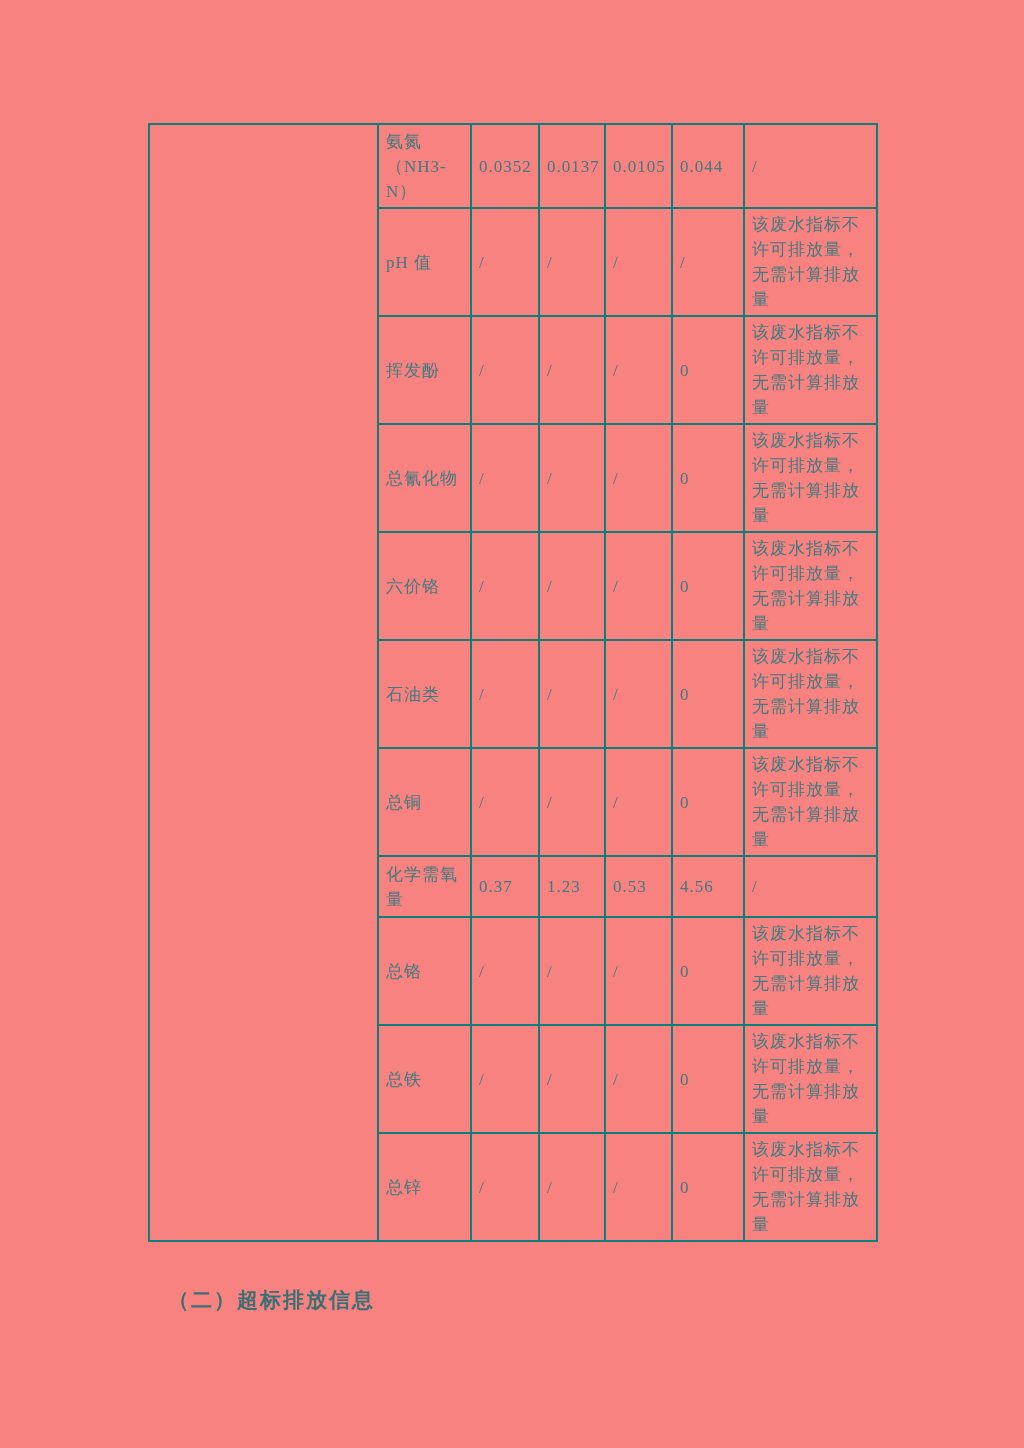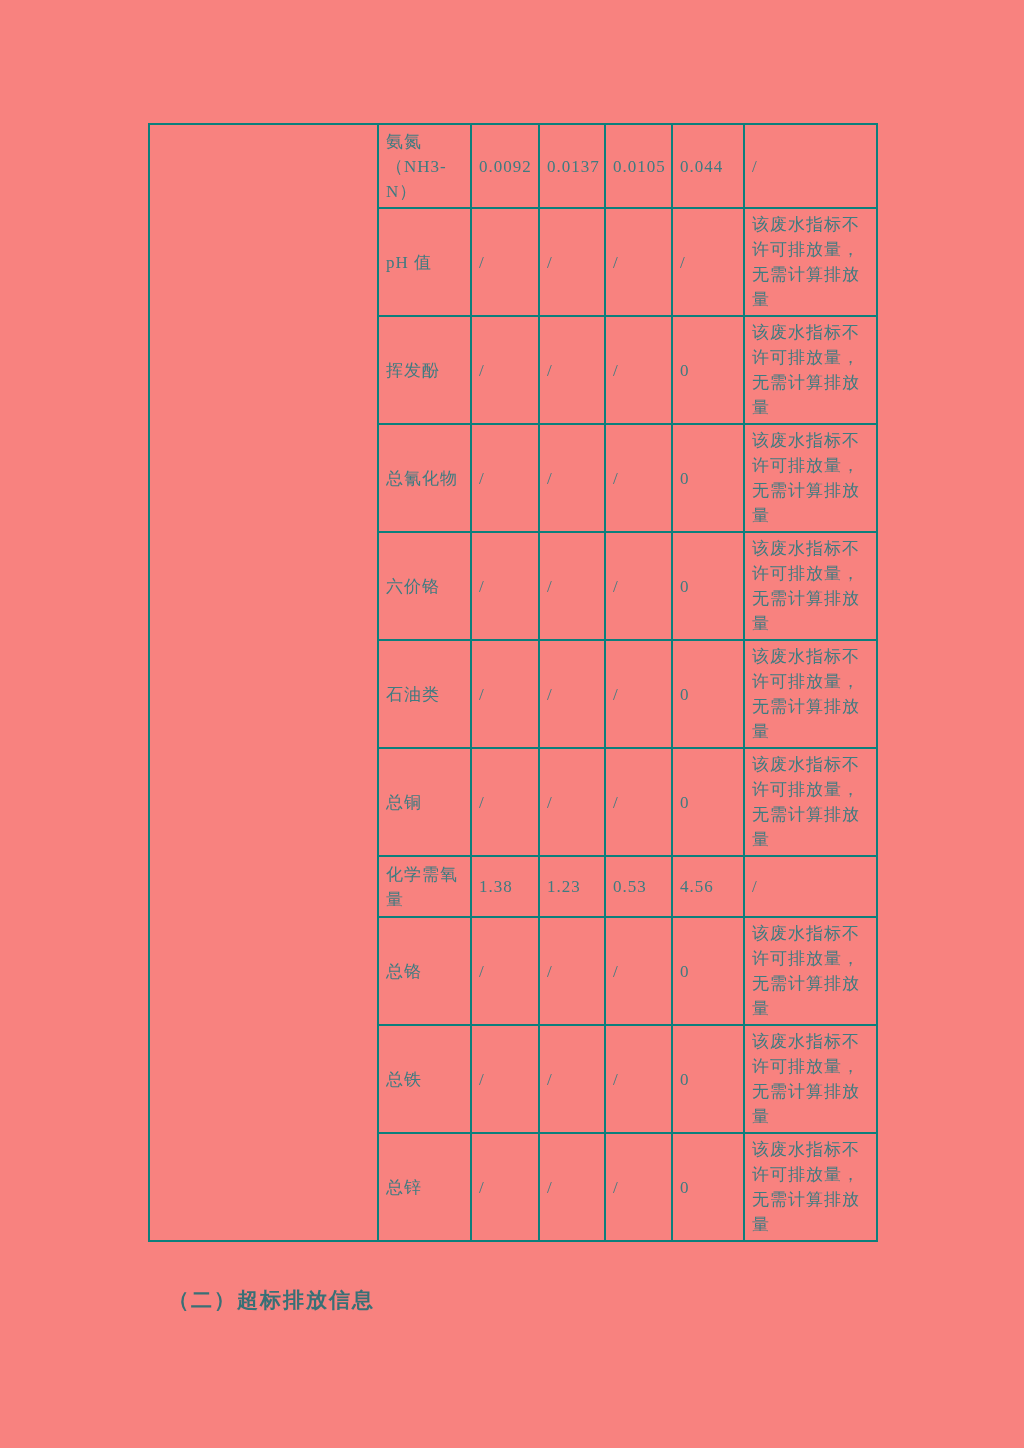--- a/index.html
+++ b/index.html
@@ -84,21 +84,21 @@
       <col style="width:67px">
       <col style="width:72px">
       <col style="width:133px">
     </colgroup>
     <tbody>
       <tr style="height:84px">
         <td class="spacer" rowspan="11"></td>
         <td class="name pre">氨氮
 （NH3-
 N）</td>
-        <td class="val">0.0092</td>
+        <td class="val">0.0352</td>
         <td class="val">0.0137</td>
         <td class="val">0.0105</td>
         <td class="val">0.044</td>
         <td class="val note pre">/</td>
       </tr>
       <tr style="height:106px">
         <td class="name pre">pH 值</td>
         <td class="val">/</td>
         <td class="val">/</td>
         <td class="val">/</td>
@@ -159,21 +159,21 @@
         <td class="val">/</td>
         <td class="val">0</td>
         <td class="val note pre">该废水指标不
 许可排放量，
 无需计算排放
 量</td>
       </tr>
       <tr style="height:61px">
         <td class="name pre">化学需氧
 量</td>
-        <td class="val">1.38</td>
+        <td class="val">0.37</td>
         <td class="val">1.23</td>
         <td class="val">0.53</td>
         <td class="val">4.56</td>
         <td class="val note pre">/</td>
       </tr>
       <tr style="height:105px">
         <td class="name pre">总铬</td>
         <td class="val">/</td>
         <td class="val">/</td>
         <td class="val">/</td>

